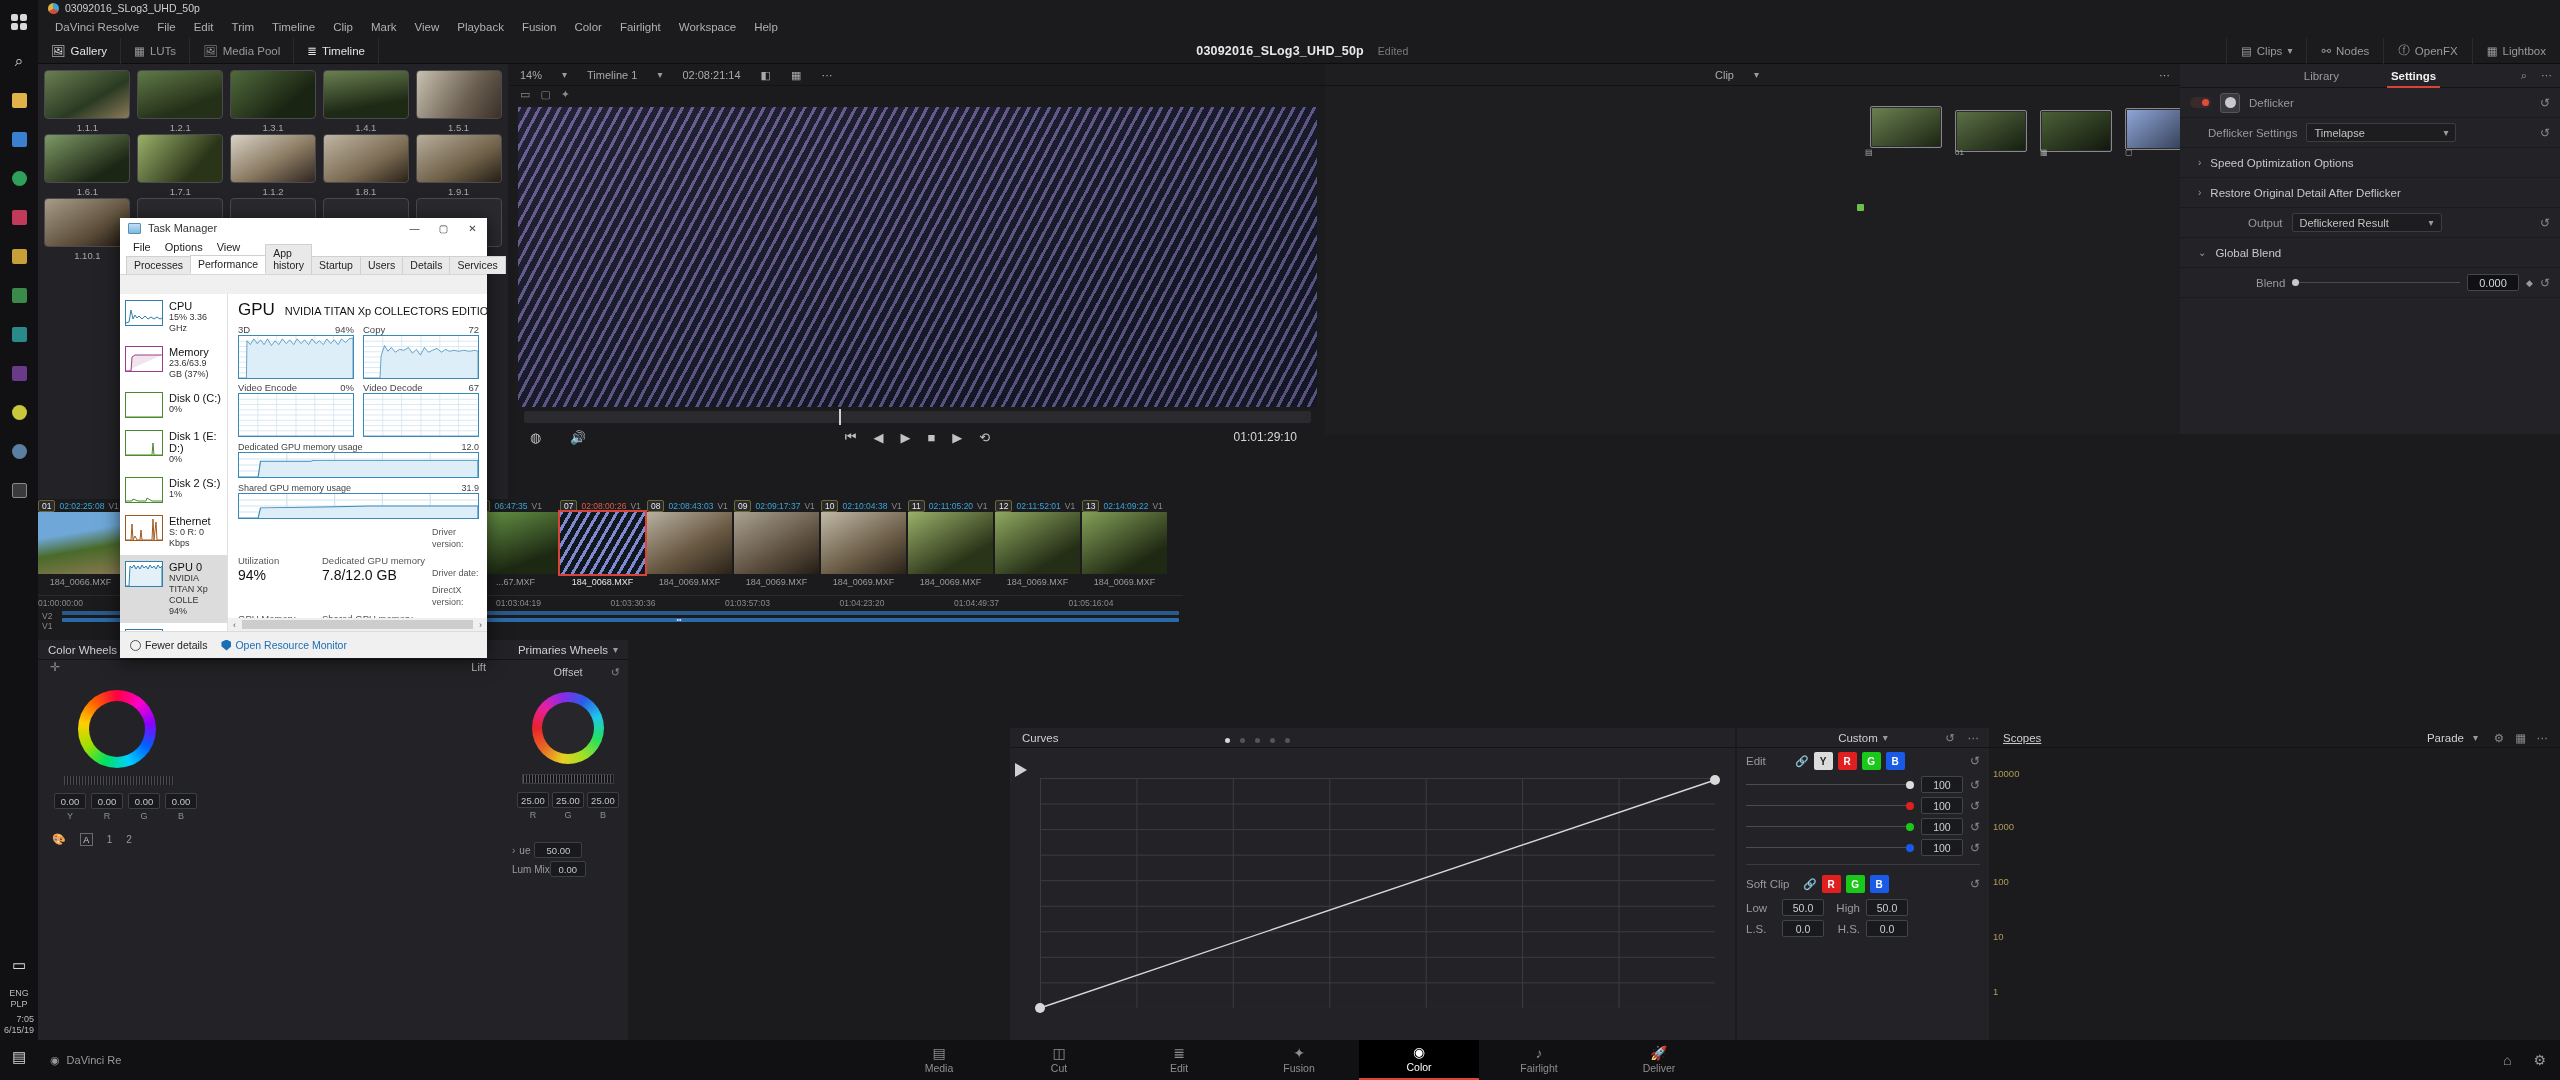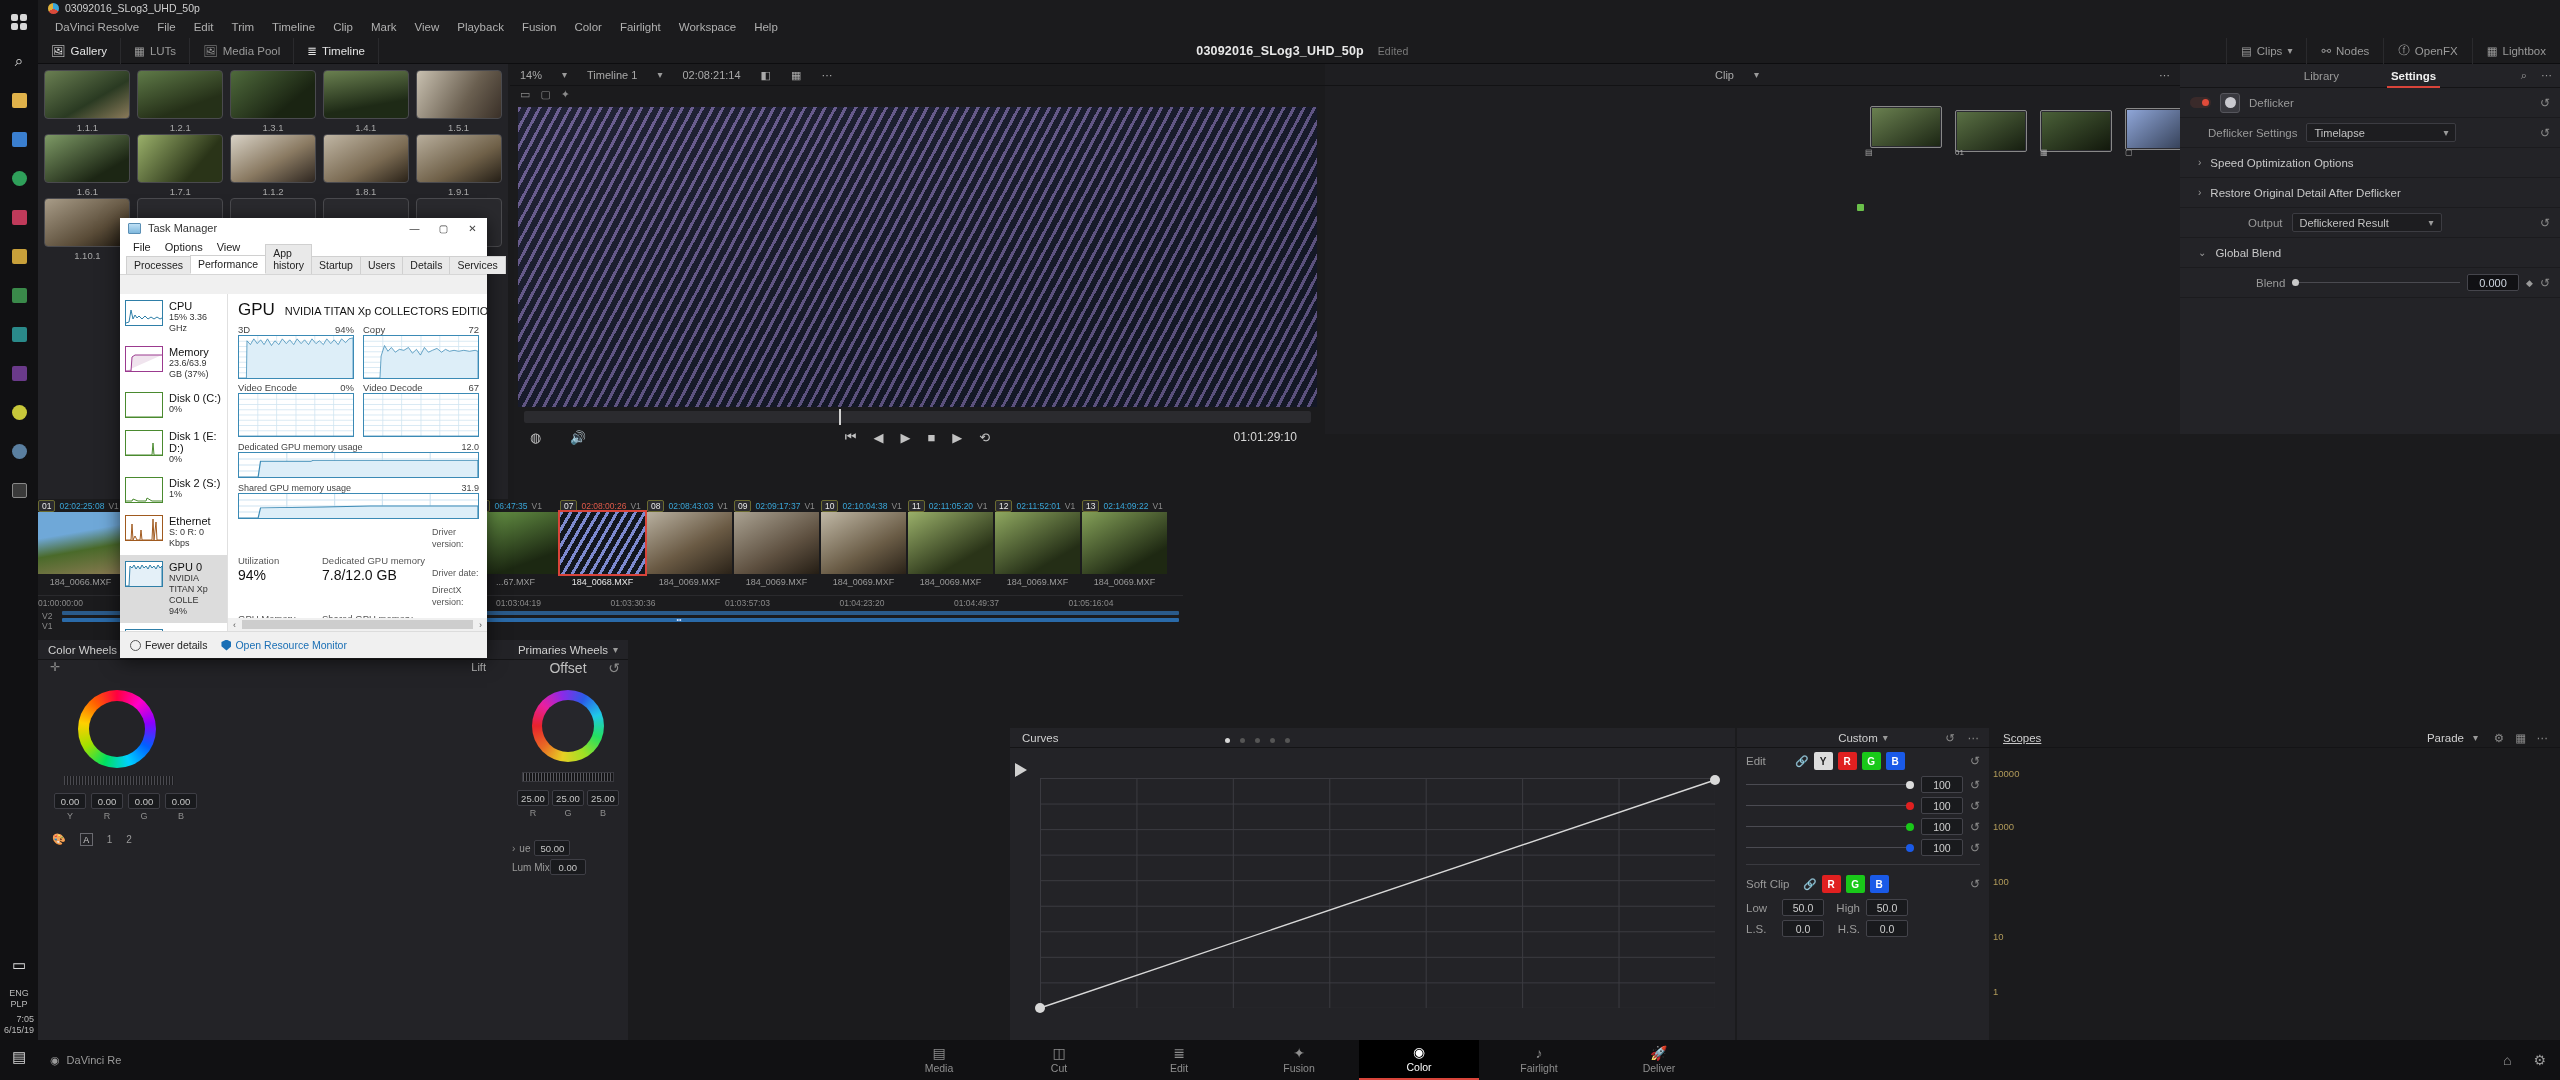--- a/index.html
+++ b/index.html
@@ -679,42 +679,42 @@
       <span style="color:#9a9a9a;font-size:10px;">1</span>
       <span style="color:#9a9a9a;font-size:10px;">2</span>
     </div>
   </div>
 
   <div class="prim">
     <div class="panelhead">
       <span>Primaries Wheels</span>
       <span class="chev" style="margin-left:5px;">▾</span>
     </div>
-    <div style="text-align:center;font-size:14px;color:#c0c0c0;position:relative;">
+    <div style="text-align:center;margin-top:6px;font-size:11px;color:#c0c0c0;position:relative;">
       <span>Offset</span>
       <span style="position:absolute;right:8px;color:#8a8a8a;">↺</span>
     </div>
     <div class="offsetwheel">
         <i></i>
       </div>
     <div style="width:92px;margin:10px auto 0;height:10px;background:repeating-linear-gradient(90deg,#5a5a60 0 1px,#161618 1px 3px);border:1px solid #3a3a40;"></div>
     <div class="rgbrow">
       <div class="rgbv">25.00</div>
       <div class="rgbv">25.00</div>
       <div class="rgbv">25.00</div>
     </div>
     <div class="rgbl">
       <span>R</span>
       <span>G</span>
       <span>B</span>
     </div>
     <div style="display:flex;align-items:center;gap:4px;margin-top:22px;padding-left:4px;">
       <span style="color:#8a8a8a;font-size:10px;">›</span>
       <span style="color:#9a9a9a;font-size:10px;">ue</span>
-      <div class="rgbv" style="width:36px;">50.00</div>
+      <div class="rgbv" style="width:48px;">50.00</div>
     </div>
     <div style="display:flex;align-items:center;margin-top:3px;padding-left:4px;">
       <span style="color:#9a9a9a;font-size:10px;">Lum Mix</span>
       <div class="rgbv" style="width:36px;">0.00</div>
     </div>
   </div>
 
   <div class="curves">
     <div class="panelhead" style="justify-content:flex-start;padding-left:12px;">
       <span>Curves</span>

